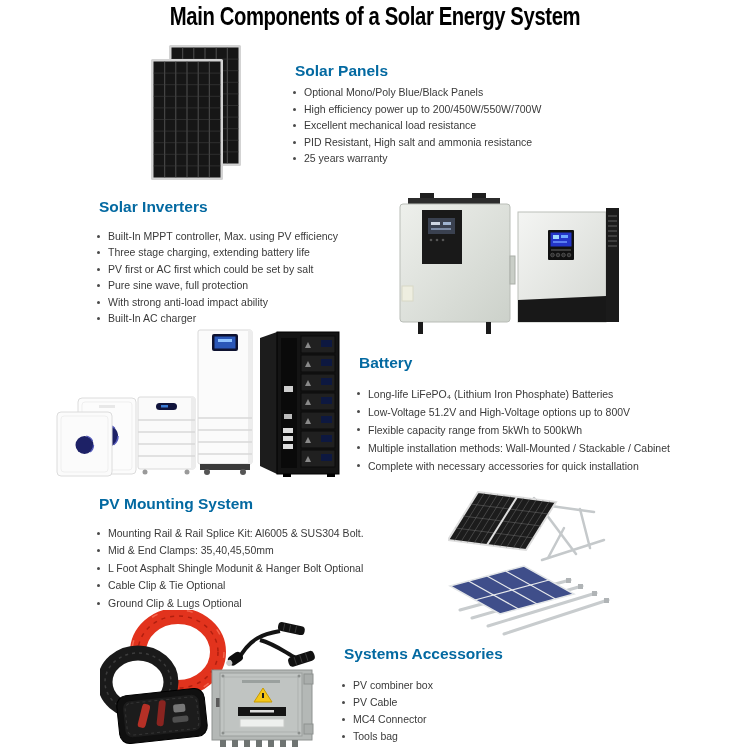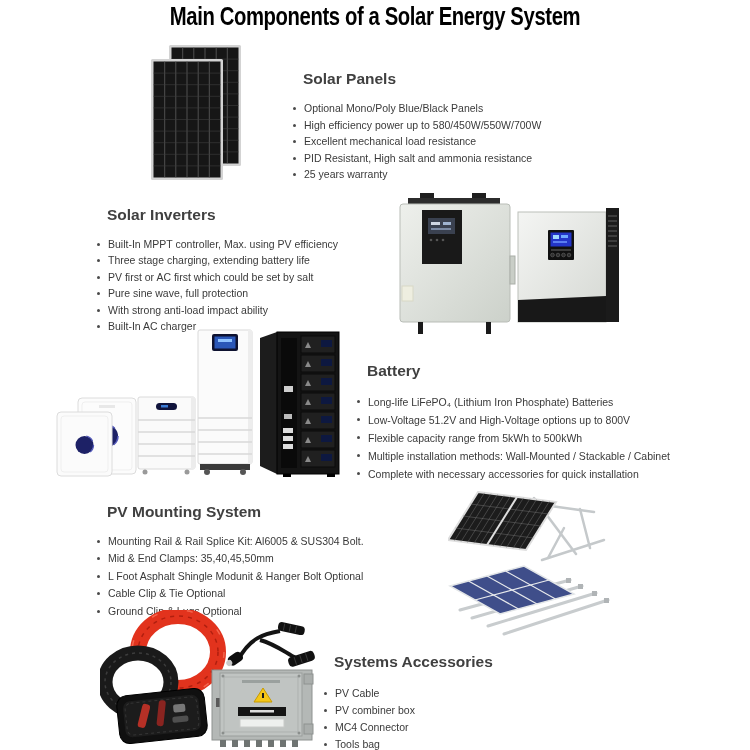--- a/index.html
+++ b/index.html
@@ -2,21 +2,21 @@
 <html><head>
 <meta charset="utf-8">
 <style>
   html,body{margin:0;padding:0;background:#fff;}
   .page{position:relative;width:750px;height:750px;background:#ffffff;overflow:hidden;
         font-family:"Liberation Sans",sans-serif;color:#333;padding-left:40px;}
   .main-title{position:absolute;top:1px;left:0;width:750px;text-align:center;
         font-size:26px;font-weight:bold;color:#000;letter-spacing:-0.5px;
         transform:scaleX(0.78);transform-origin:50% 50%;white-space:nowrap;}
   .sec{position:absolute;}
-  .sec h3{margin:12px;font-size:15.5px;line-height:19px;font-weight:bold;color:#404040;}
+  .sec h3{margin:4px;font-size:15.5px;line-height:19px;font-weight:bold;color:#0369a1;}
   ul.bullets{list-style:none;margin:0;padding:0;white-space:nowrap;}
   ul.bullets li{position:relative;padding-left:13px;font-size:10.5px;color:#3a3a3a;}
   ul.bullets li::before{content:"";position:absolute;left:2px;top:7px;width:3px;height:3px;
         border-radius:50%;background:#4a4a4a;}
   .img-block{position:absolute;}
   
   #sec-panels ul{}   #sec-panels li{line-height:16.6px}
   #sec-inverters ul{margin-top:12px} #sec-inverters li{line-height:16.4px}
   #sec-battery ul{margin-top:13px} #sec-battery li{line-height:18px}
   #sec-mounting ul{margin-top:12px} #sec-mounting li{line-height:17.4px}
@@ -57,21 +57,21 @@
       </defs>
       <use href="#sp" x="25" y="7"></use>
       <use href="#sp" x="7" y="21"></use>
     </svg>
   </div>
 
   <div class="sec" id="sec-panels" style="left:291px;top:57px">
     <h3>Solar Panels</h3>
     <ul class="bullets">
       <li>Optional Mono/Poly Blue/Black Panels</li>
-      <li>High efficiency power up to 580/450W/550W/700W</li>
+      <li>High efficiency power up to 200/450W/550W/700W</li>
       <li>Excellent mechanical load resistance</li>
       <li>PID Resistant, High salt and ammonia resistance</li>
       <li>25 years warranty</li>
     </ul>
   </div>
 
   <div class="sec" id="sec-inverters" style="left:95px;top:193px">
     <h3>Solar Inverters</h3>
     <ul class="bullets">
       <li>Built-In MPPT controller, Max. using PV efficiency</li>
@@ -362,23 +362,23 @@
           <rect x="144" y="130" width="6" height="7" fill="#6f7472"></rect>
             <rect x="156" y="130" width="6" height="7" fill="#6f7472"></rect>
           <rect x="168" y="130" width="6" height="7" fill="#6f7472"></rect>
             <rect x="180" y="130" width="6" height="7" fill="#6f7472"></rect>
           <rect x="192" y="130" width="6" height="7" fill="#6f7472"></rect>
         </g>
       </g>
     </svg>
   </div>
 
-  <div class="sec" id="sec-accessories" style="left:322px;top:640px">
+  <div class="sec" id="sec-accessories" style="left:340px;top:640px">
     <h3>Systems Accessories</h3>
     <ul class="bullets">
+      <li>PV combiner box</li>
       <li>PV Cable</li>
-      <li>PV combiner box</li>
       <li>MC4 Connector</li>
       <li>Tools bag</li>
     </ul>
   </div>
 
 </div>
 
 </body></html>

